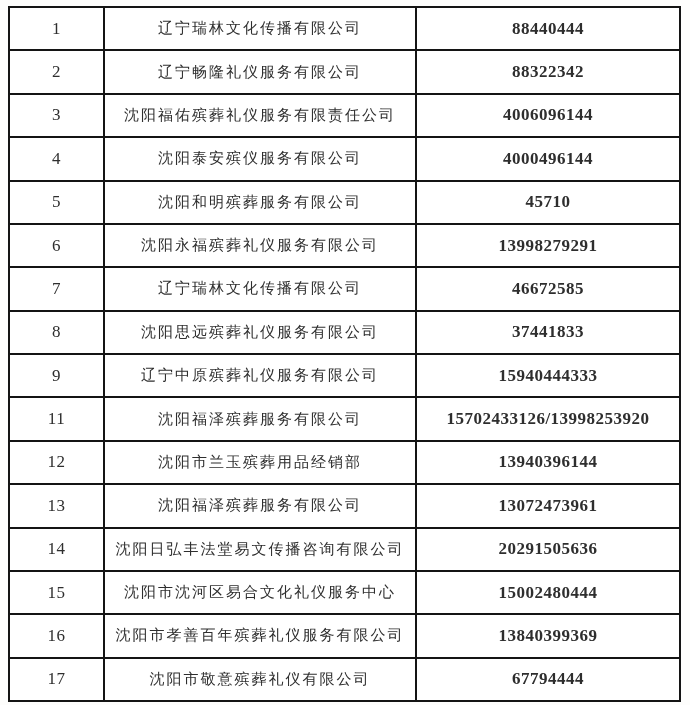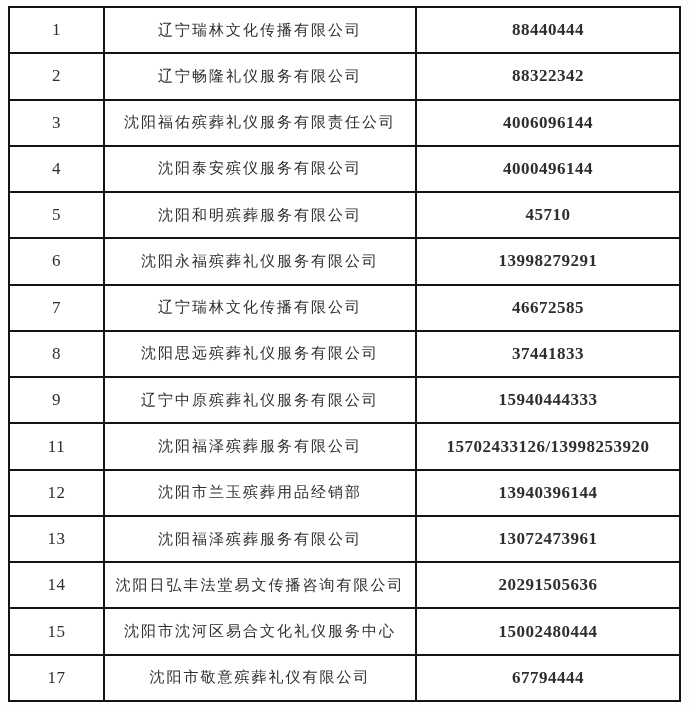--- a/index.html
+++ b/index.html
@@ -127,19 +127,24 @@
         <td class="no-cell">14</td>
         <td class="name-cell">沈阳日弘丰法堂易文传播咨询有限公司</td>
         <td class="phone-cell">20291505636</td>
       </tr>
       <tr>
         <td class="no-cell">15</td>
         <td class="name-cell">沈阳市沈河区易合文化礼仪服务中心</td>
         <td class="phone-cell">15002480444</td>
       </tr>
       <tr>
+        <td class="no-cell">16</td>
+        <td class="name-cell">沈阳市孝善百年殡葬礼仪服务有限公司</td>
+        <td class="phone-cell">13840399369</td>
+      </tr>
+      <tr>
         <td class="no-cell">17</td>
         <td class="name-cell">沈阳市敬意殡葬礼仪有限公司</td>
         <td class="phone-cell">67794444</td>
       </tr>
     </tbody>
   </table>
 </div>
 
 </body></html>

